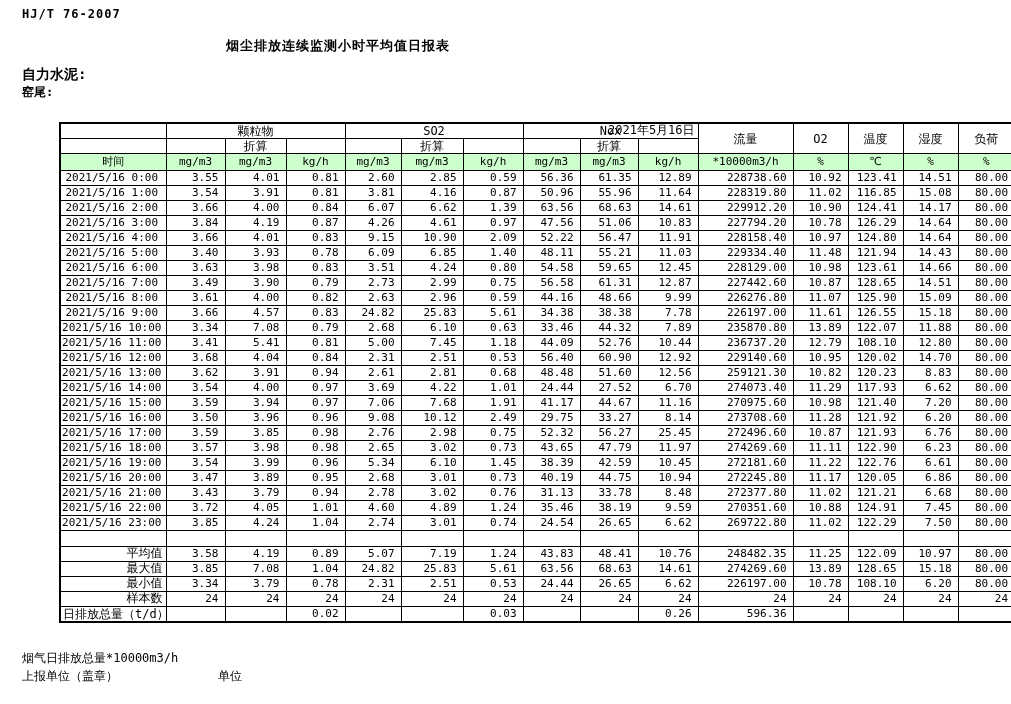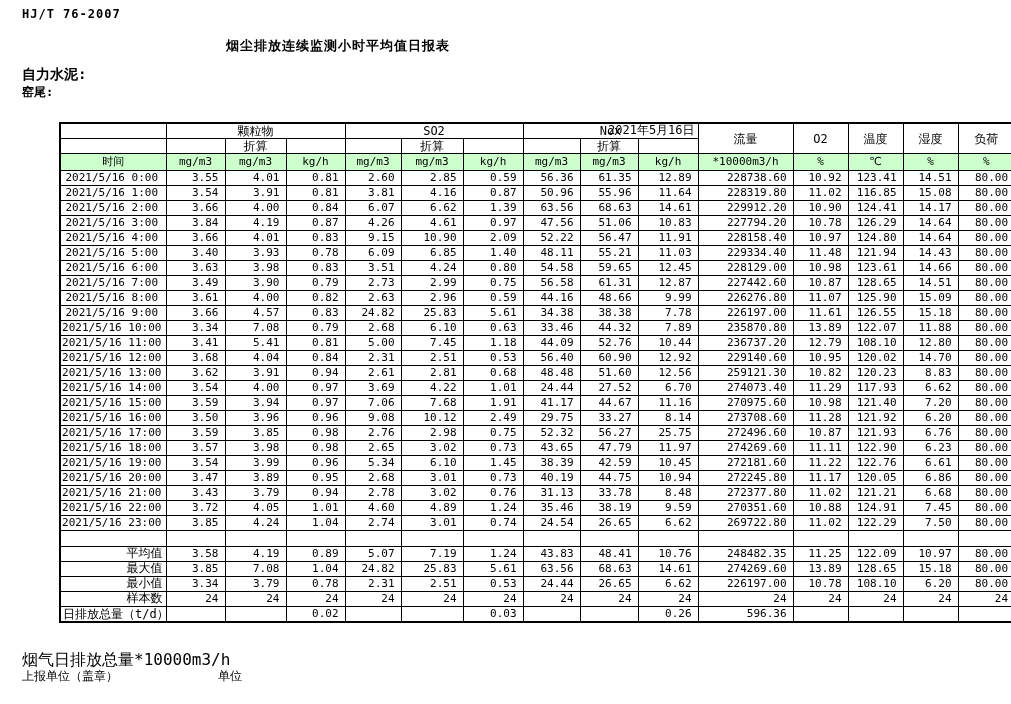--- a/index.html
+++ b/index.html
@@ -3,21 +3,21 @@
 <meta charset="utf-8">
 <style>
   html,body{margin:0;padding:0;background:#fff;width:1011px;height:704px;
     font-family:"DejaVu Sans Mono","DejaVu Sans",sans-serif;color:#000;}
   .abs{position:absolute;white-space:nowrap;}
   #standard{left:22px;top:7px;font-size:12px;font-weight:bold;letter-spacing:1px;}
   #title{left:226px;top:37px;font-size:13px;font-weight:bold;letter-spacing:1px;}
   #company{left:22px;top:66px;font-size:14px;font-weight:bold;}
   #location{left:22px;top:84px;font-size:12px;font-weight:bold;}
   #date{left:608px;top:86px;font-size:12px;margin-top:36px;}
-  #footer-flow{left:22px;top:650px;font-size:16px;}
+  #footer-flow{left:22px;top:650px;font-size:12px;}
   #footer-report{left:22px;top:668px;font-size:12px;}
   #footer-unit{left:218px;top:668px;font-size:12px;}
 
   table{position:absolute;left:23px;top:122px;border-collapse:collapse;table-layout:fixed;
     width:955px;border:2px solid #000;font-size:11px;margin-left:36px;}
   col.c-time{width:106px;} col.c-n1{width:59px;} col.c-n2{width:61px;} col.c-n3{width:59px;}
   col.c-n4{width:56px;} col.c-n5{width:62px;} col.c-n6{width:60px;}
   col.c-n7{width:57px;} col.c-n8{width:58px;} col.c-n9{width:60px;}
   col.c-flow{width:95px;} col.c-o2{width:55px;} col.c-t{width:55px;} col.c-h{width:55px;} col.c-l{width:57px;}
   td,th{border:1px solid #000;height:14px;line-height:14px;padding:0;overflow:hidden;
@@ -392,21 +392,21 @@
       <tr>
         <td class="time">2021/5/16 17:00</td>
         <td class="num">3.59</td>
         <td class="num">3.85</td>
         <td class="num">0.98</td>
         <td class="num">2.76</td>
         <td class="num">2.98</td>
         <td class="num">0.75</td>
         <td class="num">52.32</td>
         <td class="num">56.27</td>
-        <td class="num">25.75</td>
+        <td class="num">25.45</td>
         <td class="num">272496.60</td>
         <td class="num">10.87</td>
         <td class="num">121.93</td>
         <td class="num">6.76</td>
         <td class="num">80.00</td>
       </tr>
       <tr>
         <td class="time">2021/5/16 18:00</td>
         <td class="num">3.57</td>
         <td class="num">3.98</td>

